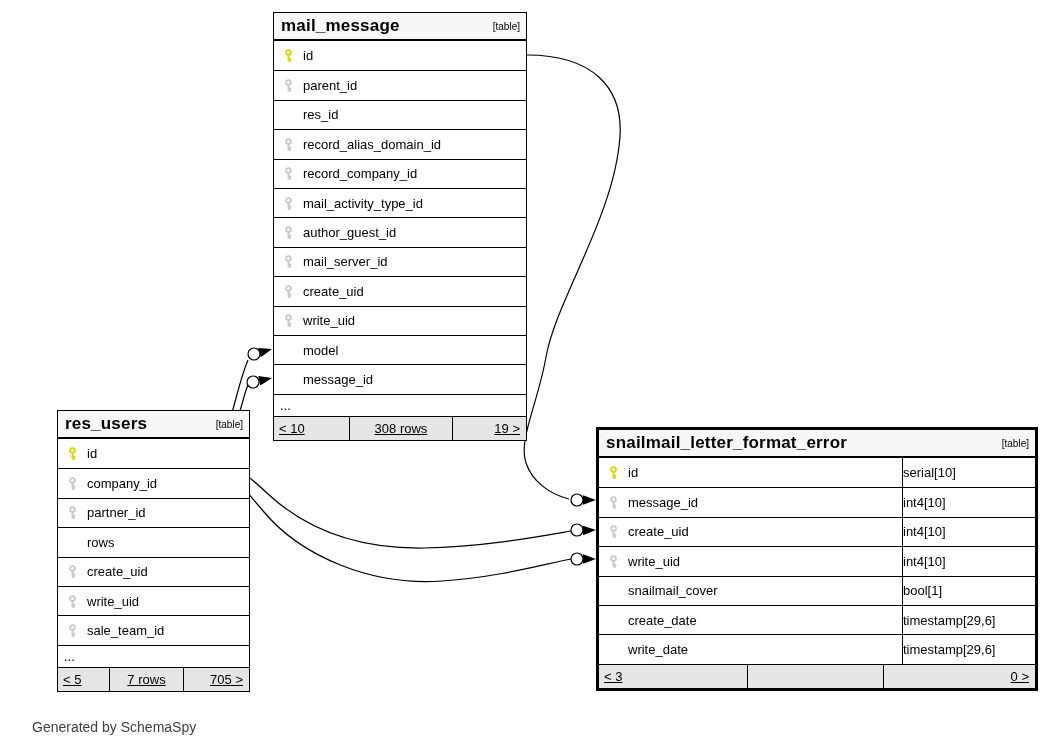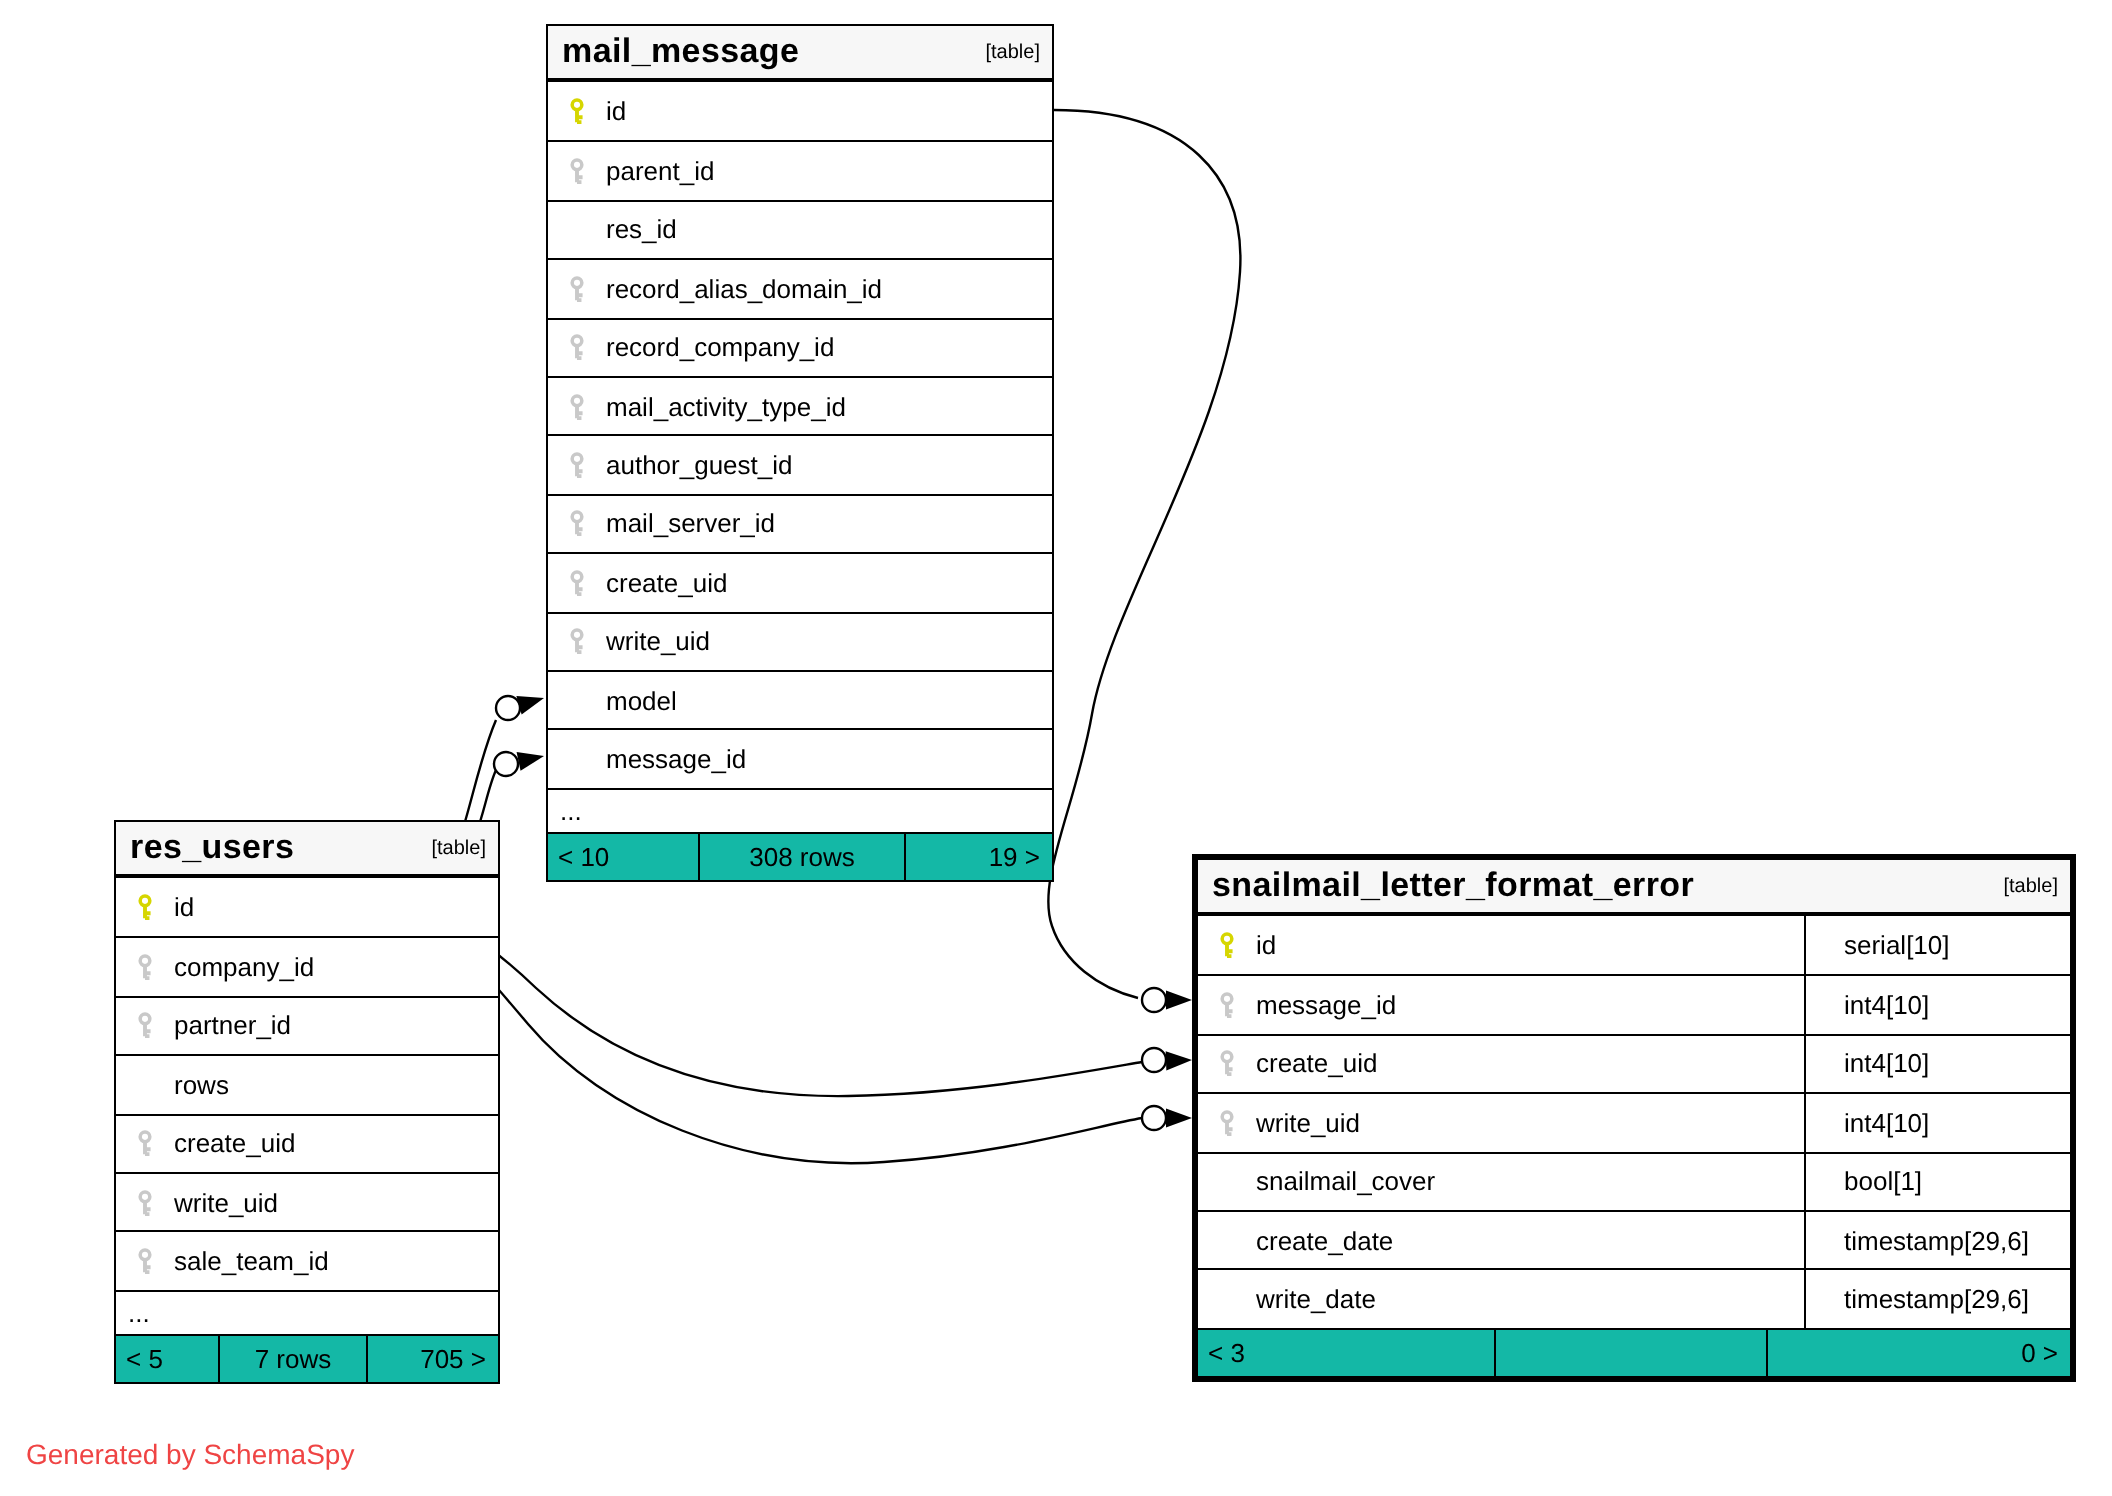--- a/index.html
+++ b/index.html
@@ -16,33 +16,33 @@
               border-bottom:2px solid #000;height:26px;padding:0 6px 0 7px;}
   .tbl-name{font-weight:bold;font-size:17px;letter-spacing:.2px;}
   .tbl-tag{font-size:10px;}
 
   .tbl-row{display:flex;align-items:center;height:29.4px;box-sizing:border-box;border-top:1px solid #000;background:#fff;}
   .tbl-row.first{border-top:none;}
   .col-cell{display:flex;align-items:center;flex:1;align-self:stretch;min-width:0;}
   .key-slot{width:13px;height:13px;margin:0 8px 0 8px;flex:0 0 13px;}
   .col-label{white-space:nowrap;text-align:right;}
   .type-cell{border-left:1px solid #000;align-self:stretch;display:flex;align-items:center;
-             padding-left:19px;box-sizing:border-box;white-space:nowrap;}
+             padding-left:0;box-sizing:border-box;white-space:nowrap;}
 
   .ellipsis-row{height:22px;display:flex;align-items:center;border-top:1px solid #000;
                 padding-left:6px;box-sizing:border-box;background:#fff;}
 
-  .tbl-footer{display:flex;border-top:1px solid #000;height:24px;box-sizing:border-box;background:#14b8a6;}
+  .tbl-footer{display:flex;border-top:1px solid #000;height:24px;box-sizing:border-box;background:#e5e5e5;text-decoration:underline;}
   .footer-cell{display:flex;align-items:center;box-sizing:border-box;}
   .footer-cell.left{justify-content:flex-start;padding-left:5px;}
   .footer-cell.center{justify-content:center;}
   .footer-cell.right{justify-content:flex-end;padding-right:6px;}
   .footer-cell + .footer-cell{border-left:1px solid #000;}
 
-  #generator-note{position:absolute;left:13px;top:719px;font-size:14px;color:#ef4444;}
+  #generator-note{position:absolute;left:32px;top:719px;font-size:14px;color:#404040;}
 </style>
 </head>
 <body>
 
 <div id="diagram">
 
   <svg id="connector-layer" width="1056" height="748" viewBox="0 0 1056 748">
     <g stroke="#000" stroke-width="1.2" fill="none">
       <path d="M527,55 C593,55 623,88 620,136 C615,215 556,300 546,357 C538,403 518,440 526,463 C532,481 549,494 569,499"></path>
       <path d="M206,451 C216,448 222,440 227,428 C235,407 239,381 248,360"></path>

